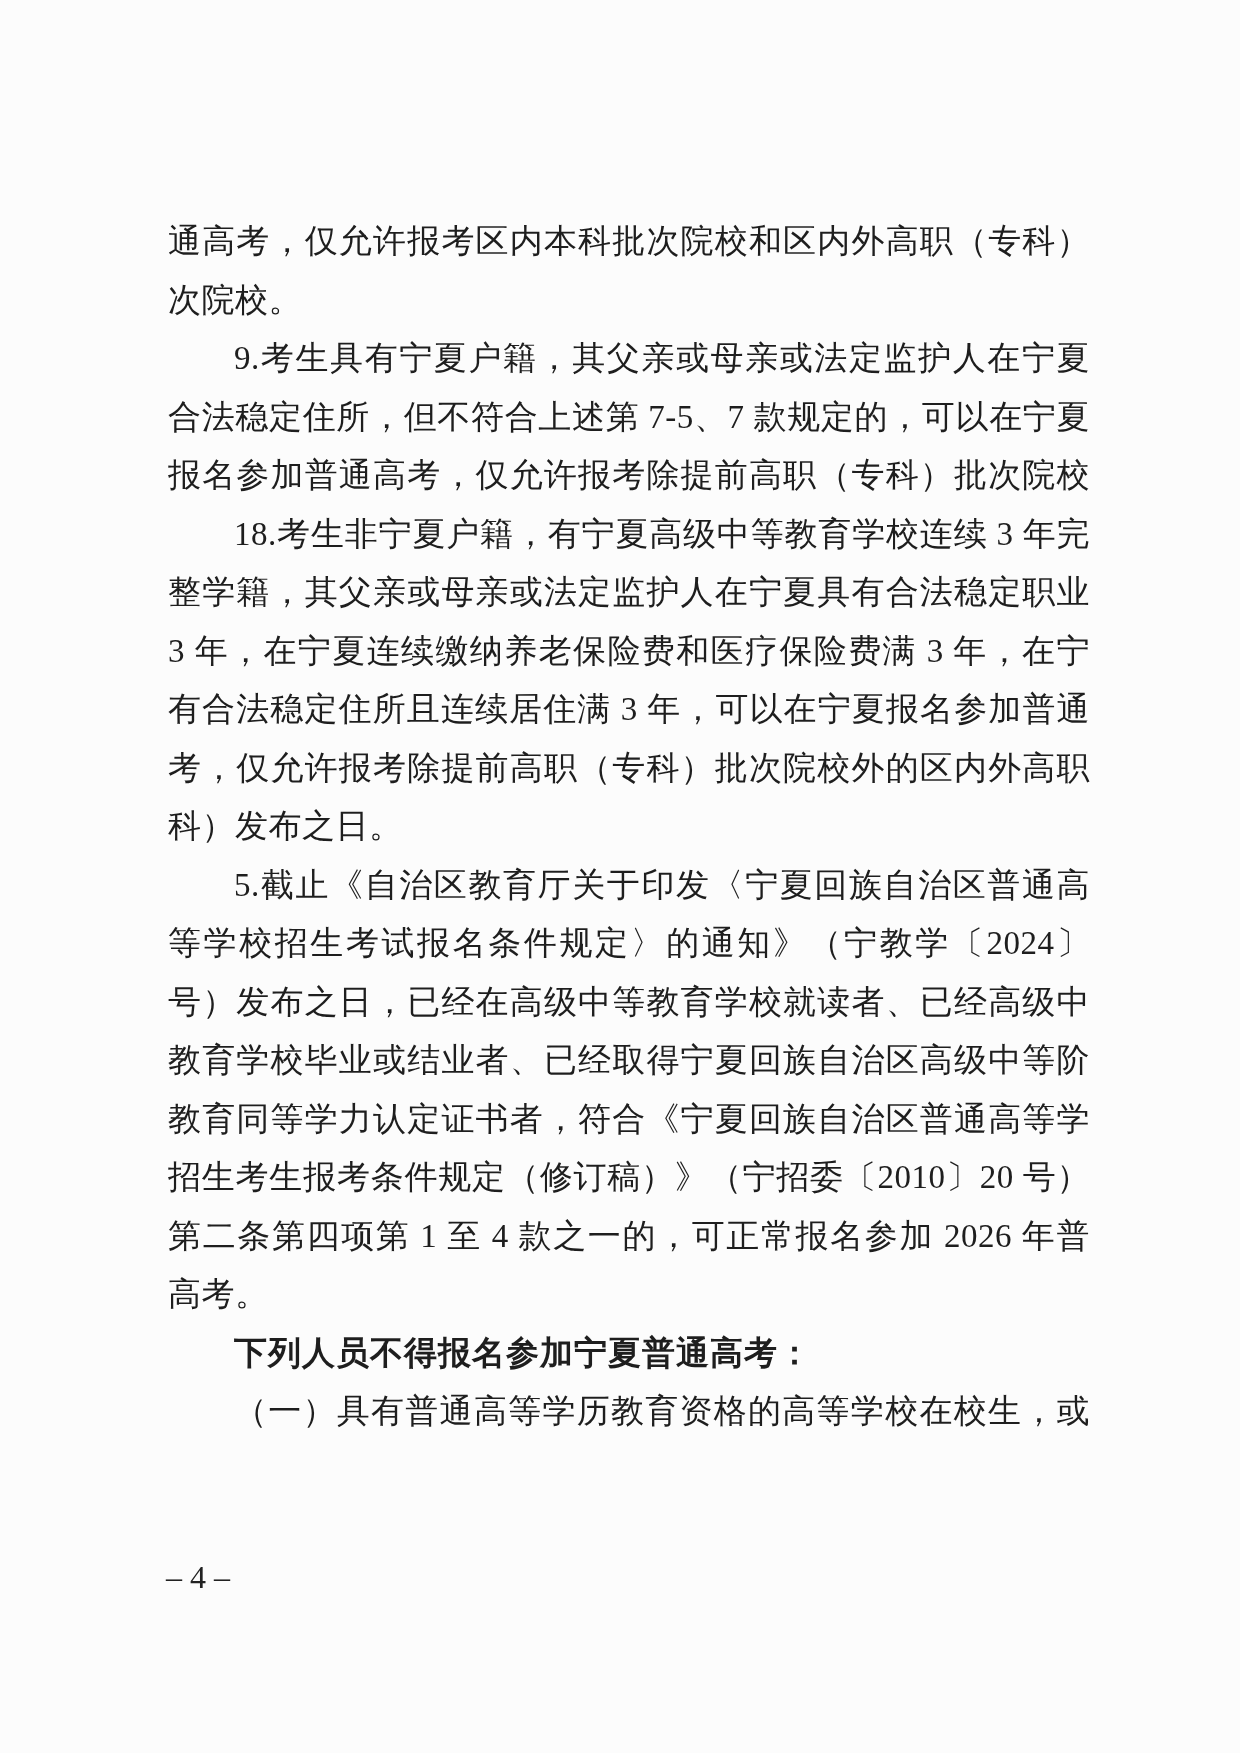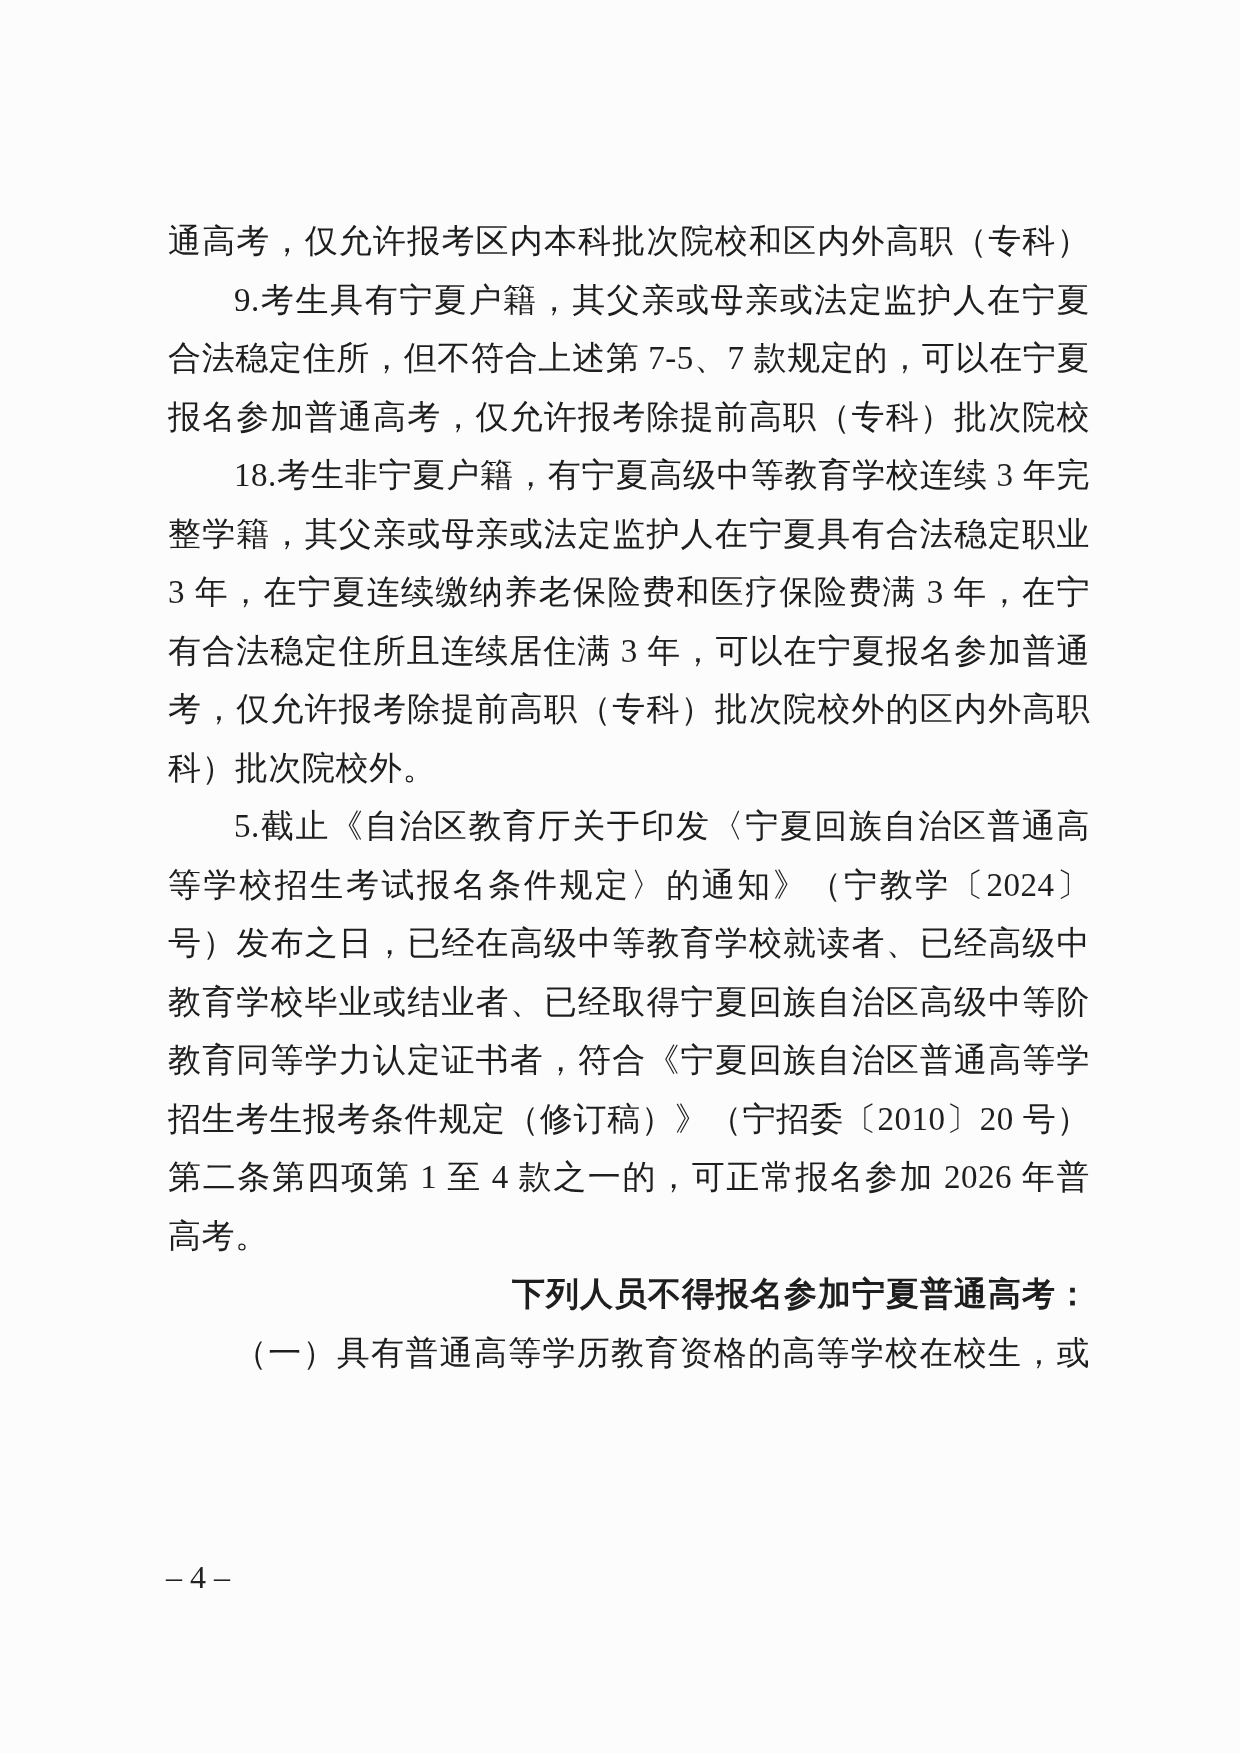--- a/index.html
+++ b/index.html
@@ -39,48 +39,48 @@
     width: 100%;
     height: 0;
   }
   .line.indent {
     text-indent: 66px;
   }
   .line.bold {
     font-weight: 700;
     font-family: Liberation Serif, serif;
     letter-spacing: 1px;
-    text-align: right;
   }
   .page-number {
     position: absolute;
     left: 166px;
     top: 1549px;
     height: 56px;
     line-height: 56px;
     font-size: 32px;
     color: #222;
   }
 </style>
 </head>
 <body>
 
 <div class="page">
   <div class="text-block">
 
   <div class="line justified">通高考，仅允许报考区内本科批次院校和区内外高职（专科）批</div>
+      <div class="line">次院校。</div>
       <div class="line justified indent">9.考生具有宁夏户籍，其父亲或母亲或法定监护人在宁夏有</div>
       <div class="line justified">合法稳定住所，但不符合上述第 7-5、7 款规定的，可以在宁夏</div>
       <div class="line justified">报名参加普通高考，仅允许报考除提前高职（专科）批次院校外</div>
       <div class="line justified indent">18.考生非宁夏户籍，有宁夏高级中等教育学校连续 3 年完</div>
       <div class="line justified">整学籍，其父亲或母亲或法定监护人在宁夏具有合法稳定职业满</div>
       <div class="line justified">3 年，在宁夏连续缴纳养老保险费和医疗保险费满 3 年，在宁夏</div>
       <div class="line justified">有合法稳定住所且连续居住满 3 年，可以在宁夏报名参加普通高</div>
       <div class="line justified">考，仅允许报考除提前高职（专科）批次院校外的区内外高职（专</div>
-      <div class="line">科）批次院校外。</div>
+      <div class="line">科）发布之日。</div>
       <div class="line justified indent">5.截止《自治区教育厅关于印发〈宁夏回族自治区普通高</div>
       <div class="line justified">等学校招生考试报名条件规定〉的通知》（宁教学〔2024〕157</div>
       <div class="line justified">号）发布之日，已经在高级中等教育学校就读者、已经高级中等</div>
       <div class="line justified">教育学校毕业或结业者、已经取得宁夏回族自治区高级中等阶段</div>
       <div class="line justified">教育同等学力认定证书者，符合《宁夏回族自治区普通高等学校</div>
       <div class="line justified">招生考生报考条件规定（修订稿）》（宁招委〔2010〕20 号）</div>
       <div class="line justified">第二条第四项第 1 至 4 款之一的，可正常报名参加 2026 年普通</div>
       <div class="line">高考。</div>
       <div class="line indent bold">下列人员不得报名参加宁夏普通高考：</div>
       <div class="line justified indent">（一）具有普通高等学历教育资格的高等学校在校生，或已</div>

